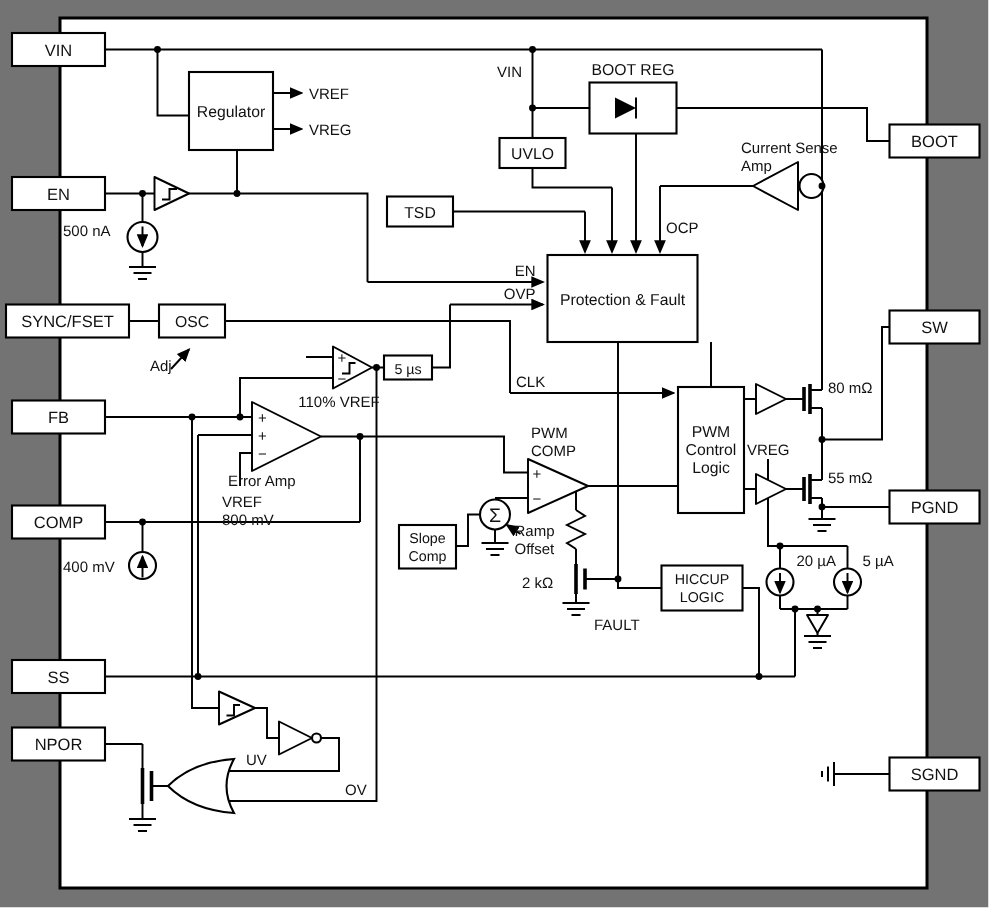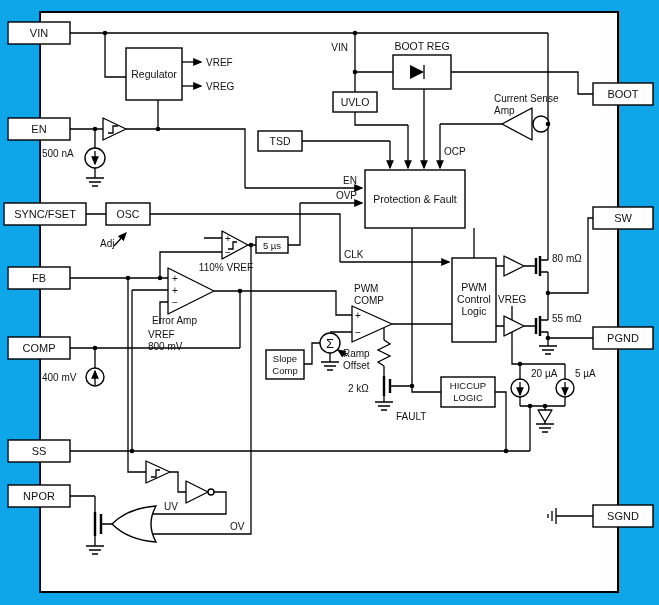--- a/index.html
+++ b/index.html
@@ -1,16 +1,16 @@
 <!DOCTYPE html>
 <html><head>
 <meta charset="utf-8">
 <style>
   html,body{margin:0;padding:0;background:#fff}
-  #stage{width:659px;height:605px;position:relative;background:#0ea5e9}
+  #stage{width:659px;height:605px;position:relative;background:#737373}
   svg{display:block}
   .w{fill:none;stroke:#000;stroke-width:1.3}
   .w2{fill:none;stroke:#000;stroke-width:2.4}
   .bx{fill:#fff;stroke:#000;stroke-width:1.4}
   .tri{fill:#fff;stroke:#000;stroke-width:1.3;stroke-linejoin:round}
   .arr{stroke:#000;stroke-width:1.3;fill:none;marker-end:url(#arrh)}
   .dot{fill:#000;stroke:none}
   text{font-family:"Liberation Sans","DejaVu Sans",sans-serif;fill:#111;font-size:10px}
   .pin{font-size:11px;text-anchor:middle}
   .blk{font-size:10.5px;text-anchor:middle}

